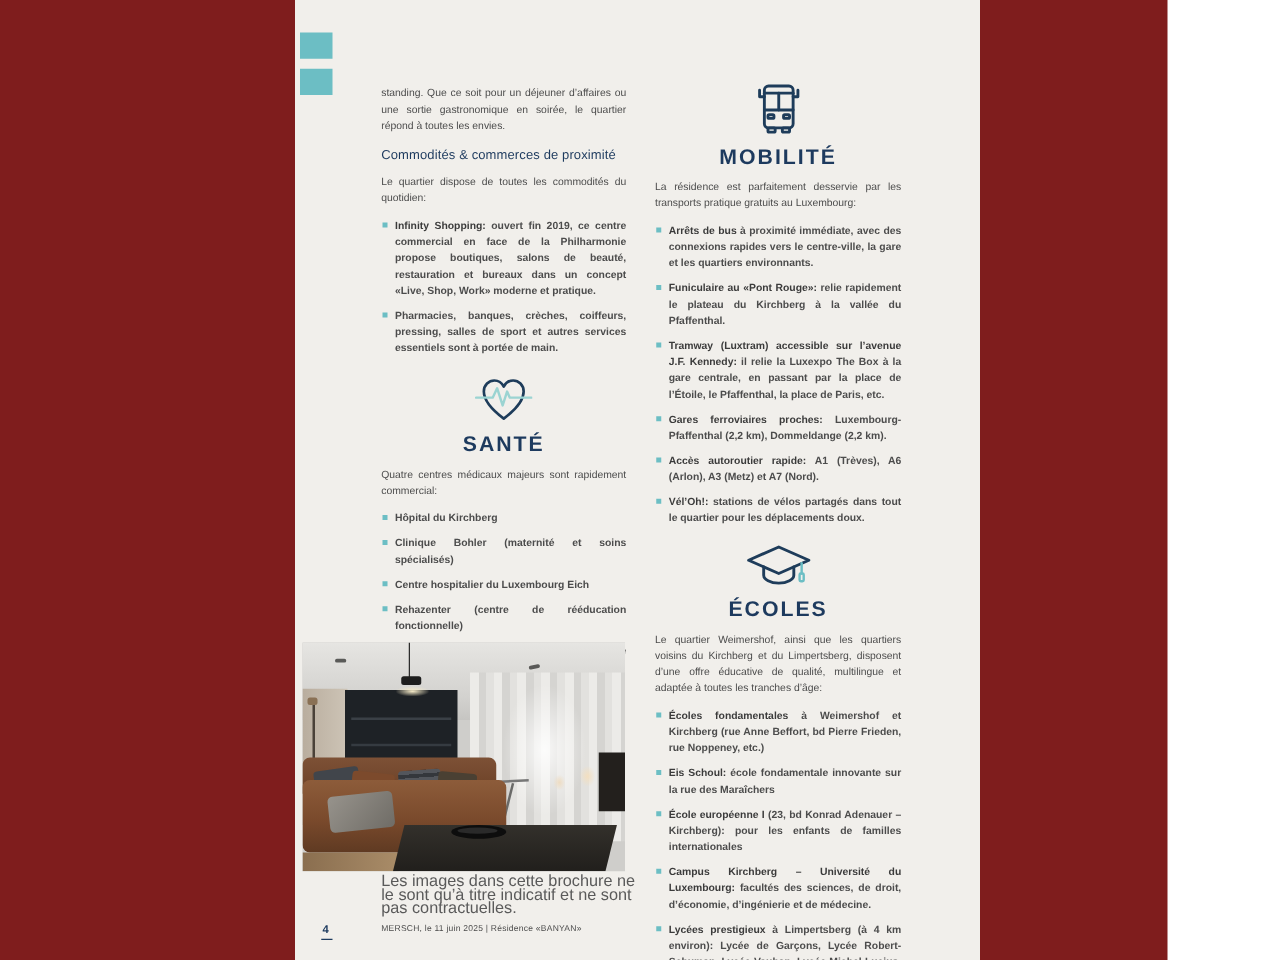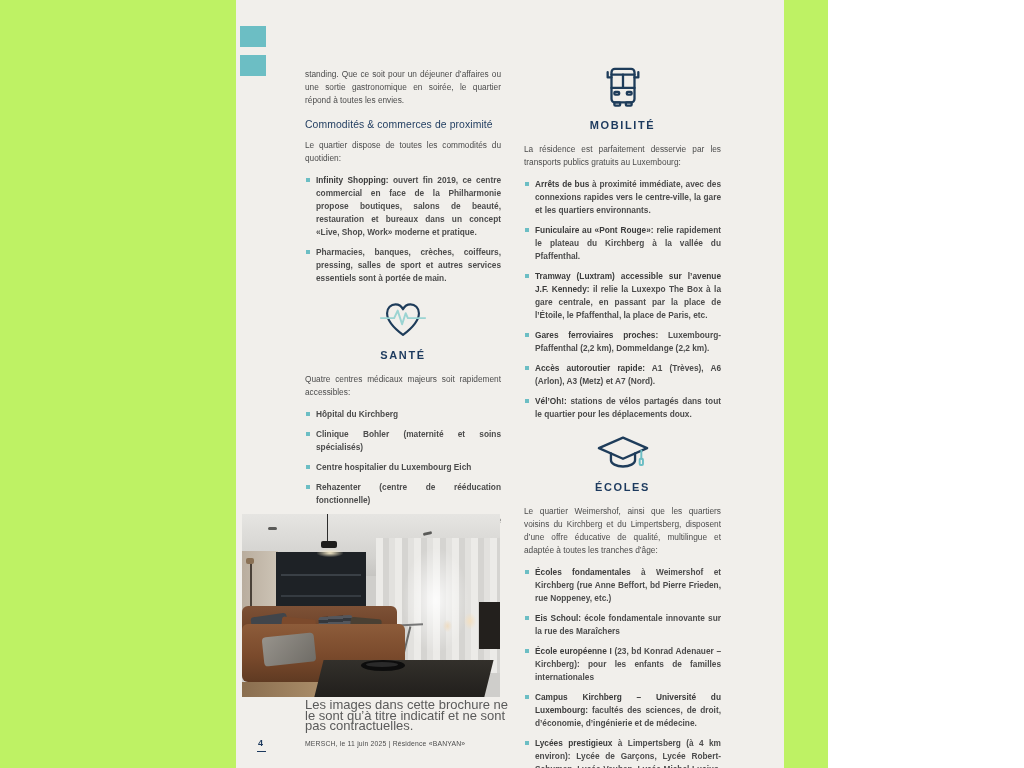--- a/index.html
+++ b/index.html
@@ -1,31 +1,31 @@
 <!DOCTYPE html>
 <html lang="fr"><head>
 <meta charset="utf-8">
 <style>
   * { margin:0; padding:0; box-sizing:border-box; }
   html,body { width:1024px; height:768px; background:#ffffff; font-family:"Liberation Sans", sans-serif; }
-  .canvas { position:relative; width:828px; height:768px; background:#bef264; overflow:hidden; }
+  .canvas { position:relative; width:934px; height:768px; background:#7f1d1d; overflow:hidden; }
   .page { position:absolute; left:236px; top:0; width:548px; height:768px; background:#f1efeb; }
 
   
   .sq { position:absolute; left:4px; width:26px; height:21px; background:#6cbec4; }
   .sq1 { top:26px; } .sq2 { top:55px; }
 
   
   .col { position:absolute; font-size:8.3px; line-height:13px; color:#4c4c4c; }
   .col1 { left:69px; top:68px; width:196px; }
   .col2 { left:288px; top:58px; width:197px; }
 
   p.body { text-align:justify; margin:0 0 9px 0; }
   h3.subhead { font-size:10.4px; line-height:13px; color:#1d3a5e; font-weight:400; margin:11px 0 8px 0; letter-spacing:0.1px; }
-  h2.section { font-size:11px; color:#1d3a5e; font-weight:700; letter-spacing:1.6px; text-align:center; margin:5px 0 11px 0; }
+  h2.section { font-size:17px; color:#1d3a5e; font-weight:700; letter-spacing:1.6px; text-align:center; margin:5px 0 11px 0; }
   .icon-wrap { text-align:center; margin:13px 0 3px 0; }
 
   ul.blist { list-style:none; margin:0 0 2px 0; }
   ul.blist li { display:flex; margin:0 0 7px 0; }
   .marker { flex:0 0 auto; width:4px; height:4px; background:#6cbec4; margin:4px 6px 0 1px; }
   .li-text { flex:1; text-align:justify;font-weight:bold; }
   .li-text b { color:#3b3b3b; }
 
   svg.icn { stroke:#1e3c5a; fill:none; stroke-width:2.4; stroke-linecap:round; stroke-linejoin:round; }
 
@@ -98,21 +98,21 @@
           </li>
       </ul>
 
       <div class="icon-wrap">
         <svg class="icn" width="46" height="42" viewBox="0 0 52 46">
           <path d="M26 41 C14 32 8 24 8 16.5 C8 10.5 12.5 6.5 17.5 6.5 C21 6.5 24.2 8.5 26 12 C27.8 8.5 31 6.5 34.5 6.5 C39.5 6.5 44 10.5 44 16.5 C44 24 38 32 26 41 Z"></path>
           <polyline points="1,22 16,22 20,13.5 25,29 29,16.5 31.5,22 51,22" style="stroke:#9bd4d2; stroke-width:2.2;"></polyline>
         </svg>
       </div>
       <h2 class="section">SANTÉ</h2>
-      <p class="body">Quatre centres médicaux majeurs soit rapidement accessibles:</p>
+      <p class="body">Quatre centres médicaux majeurs sont rapidement commercial:</p>
       <ul class="blist">
         <li>
             <span class="marker"></span>
             <span class="li-text"><span>Hôpital du Kirchberg</span></span>
           </li>
         <li>
             <span class="marker"></span>
             <span class="li-text"><span>Clinique Bohler (maternité et soins spécialisés)</span></span>
           </li>
         <li>
@@ -136,21 +136,21 @@
           <line x1="12" y1="25" x2="36" y2="25"></line>
           <rect x="15" y="29" width="5" height="3" rx="1"></rect>
           <rect x="28" y="29" width="5" height="3" rx="1"></rect>
           <path d="M12 14 H8 V8.5"></path>
           <path d="M36 14 H40 V8.5"></path>
           <rect x="15" y="40" width="6" height="3.5" rx="1"></rect>
           <rect x="27" y="40" width="6" height="3.5" rx="1"></rect>
         </svg>
       </div>
       <h2 class="section">MOBILITÉ</h2>
-      <p class="body">La résidence est parfaitement desservie par les transports publics gratuits au Luxembourg:</p>
+      <p class="body">La résidence est parfaitement desservie par les transports pratique gratuits au Luxembourg:</p>
       <ul class="blist">
         <li>
             <span class="marker"></span>
             <span class="li-text"><b>Arrêts de bus</b><span> à proximité immédiate, avec des connexions rapides vers le centre-ville, la gare et les quartiers environnants.</span></span>
           </li>
         <li>
             <span class="marker"></span>
             <span class="li-text"><b>Funiculaire au «Pont Rouge»:</b><span> relie rapidement le plateau du Kirchberg à la vallée du Pfaffenthal.</span></span>
           </li>
         <li>

